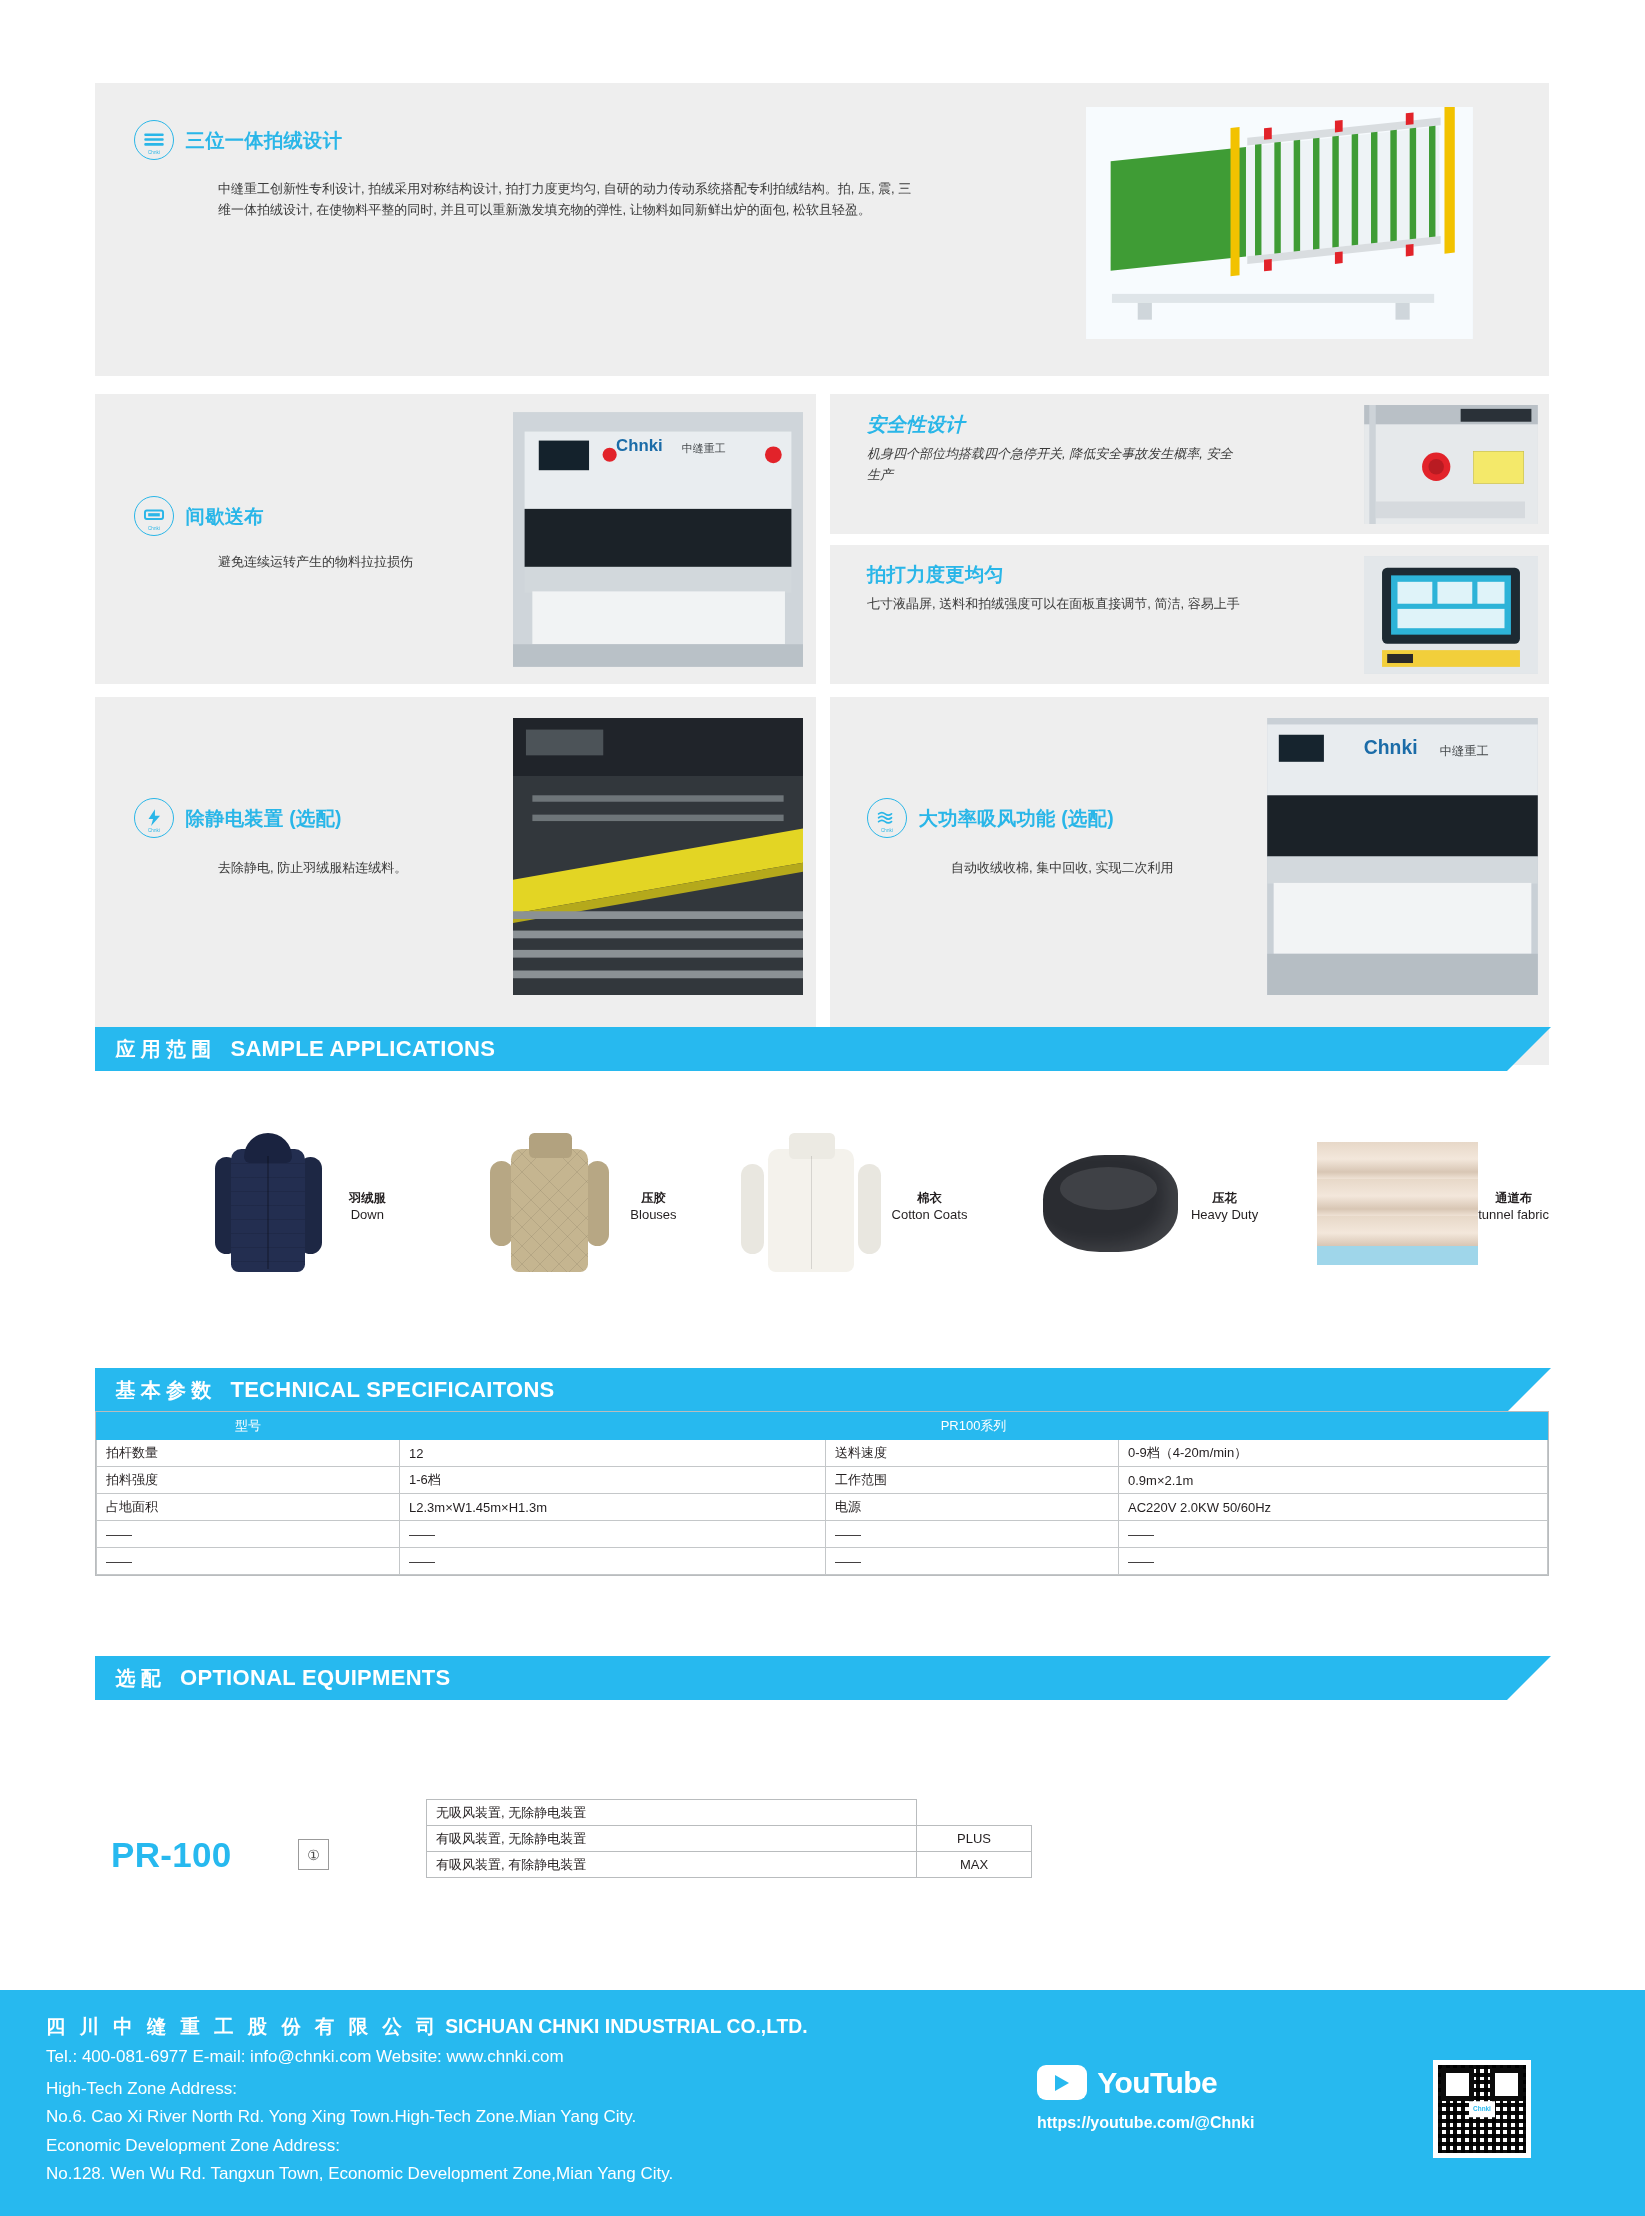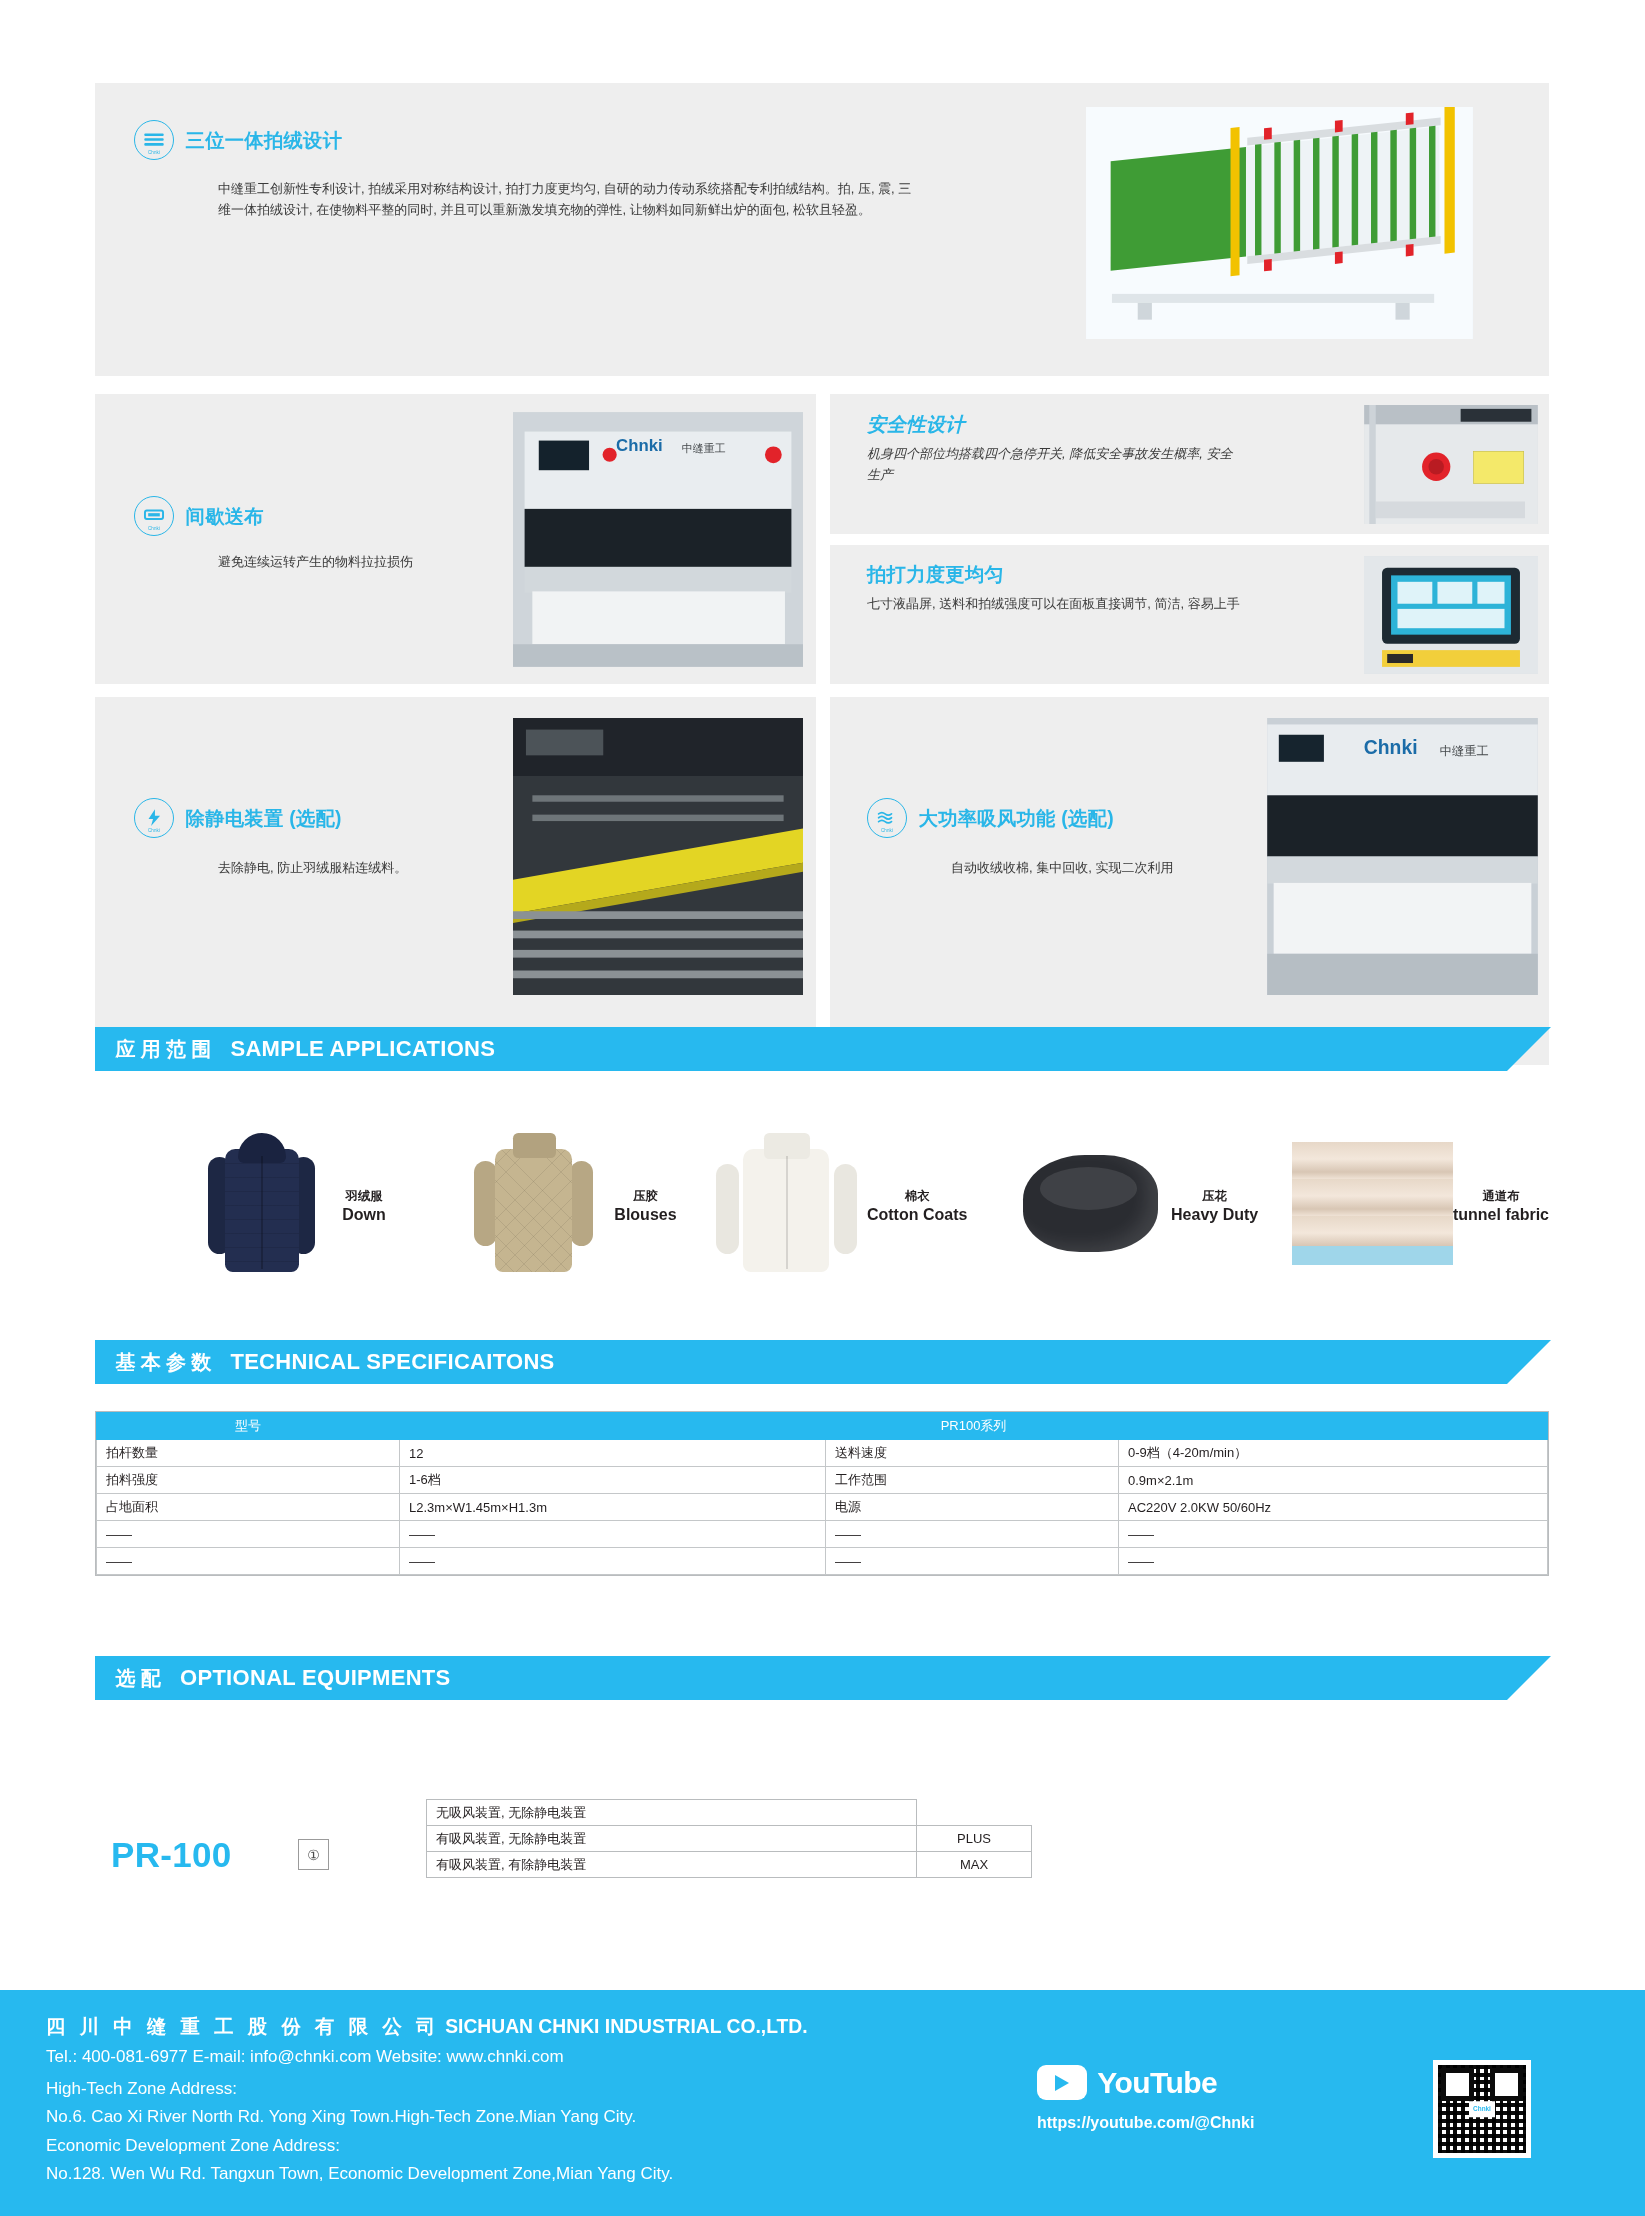--- a/index.html
+++ b/index.html
@@ -133,21 +133,21 @@
     letter-spacing: 5.2px;
   }
   .banner .en {
     font-size: 22px;
     font-weight: bold;
     margin-left: 14px;
     letter-spacing: 0.3px;
   }
 
   #banner-apps { top: 1027px; width: 1412px; }
-  #banner-spec { top: 1340px; width: 1412px; }
+  #banner-spec { top: 1368px; width: 1412px; }
   #banner-opt  { top: 1656px; width: 1412px; }
 
   
   .apps {
     position: absolute;
     left: 95px;
     top: 1078px;
     width: 1454px;
     height: 251px;
     display: flex;
@@ -166,21 +166,21 @@
     display: flex;
     align-items: center;
     justify-content: center;
   }
   .app-caption {
     text-align: center;
     line-height: 1.32;
     margin-top: 6.4px;
   }
   .app-cn { font-size: 12.3px; font-weight: bold; color: #231f20; }
-  .app-en { font-size: 16px; font-weight: bold; color: #231f20; }
+  .app-en { font-size: 13px; font-weight: normal; color: #231f20; }
 
   
   .jacket {
     position: relative;
     width: 110px; height: 148px;
   }
   .jacket .body {
     position: absolute; left: 18px; top: 19.3px; width: 74px; height: 123px;
     border-radius: 10.3px 10.3px 7.7px 7.7px;
   }

